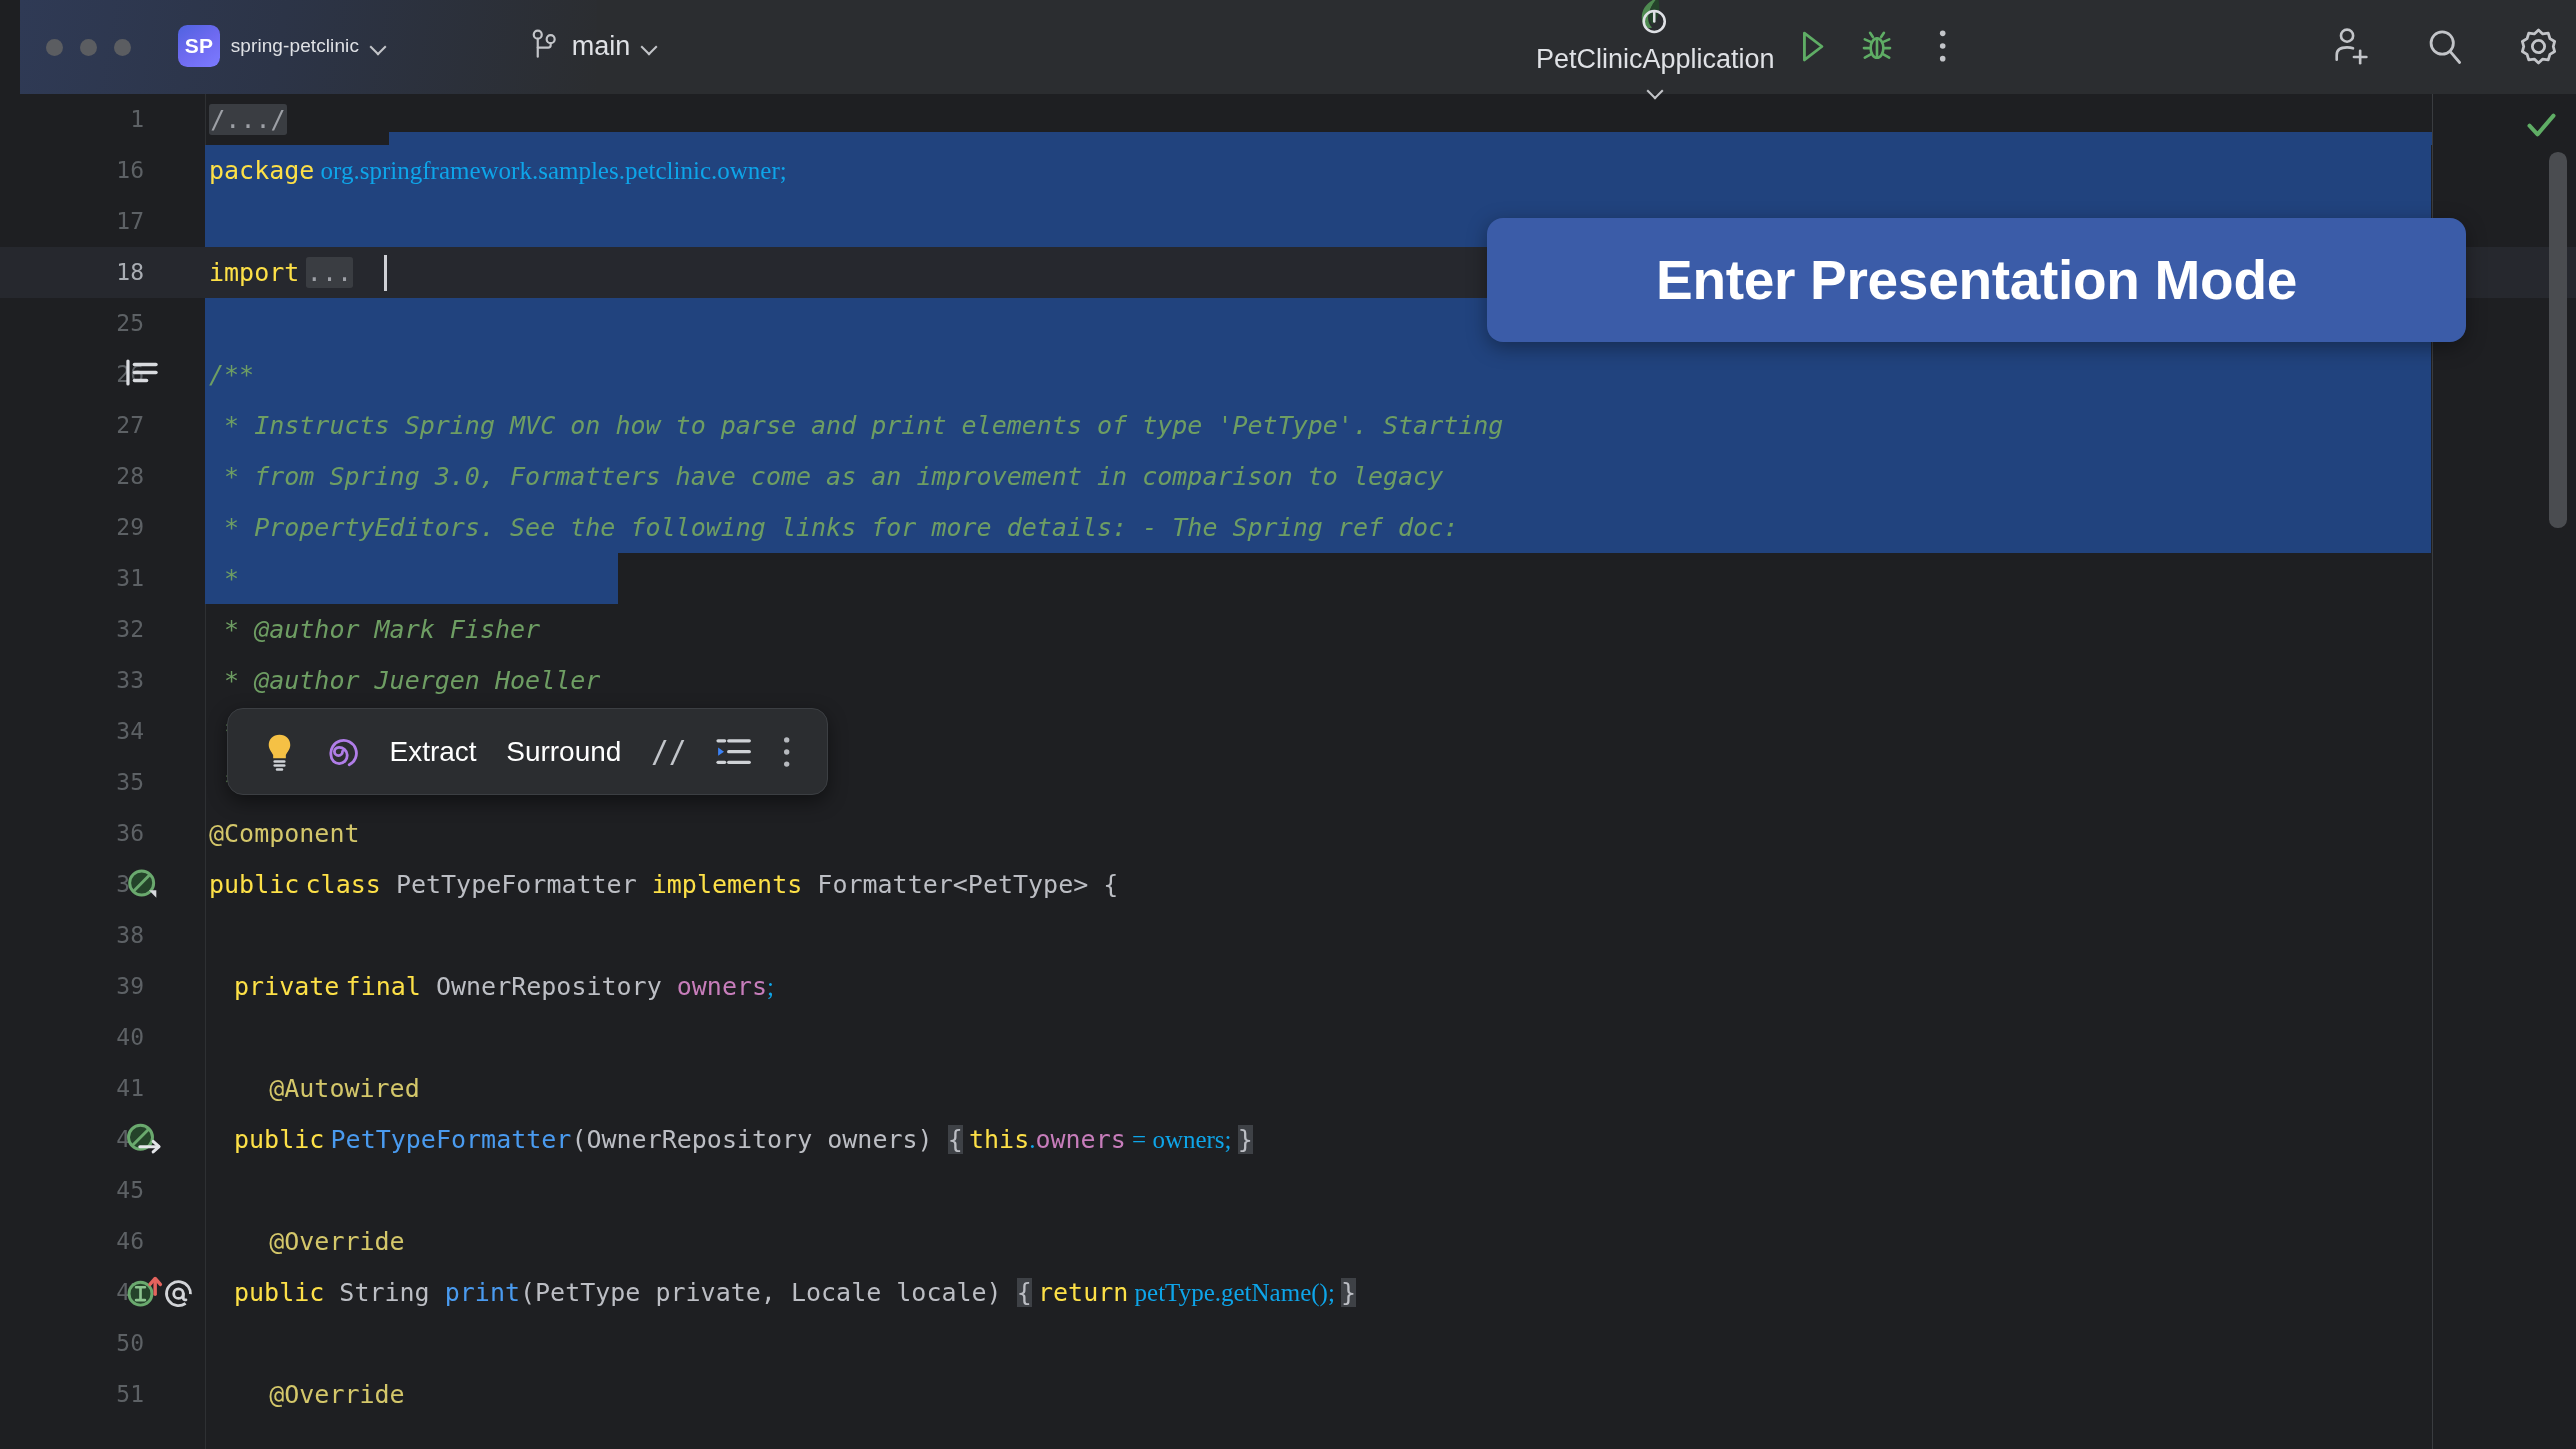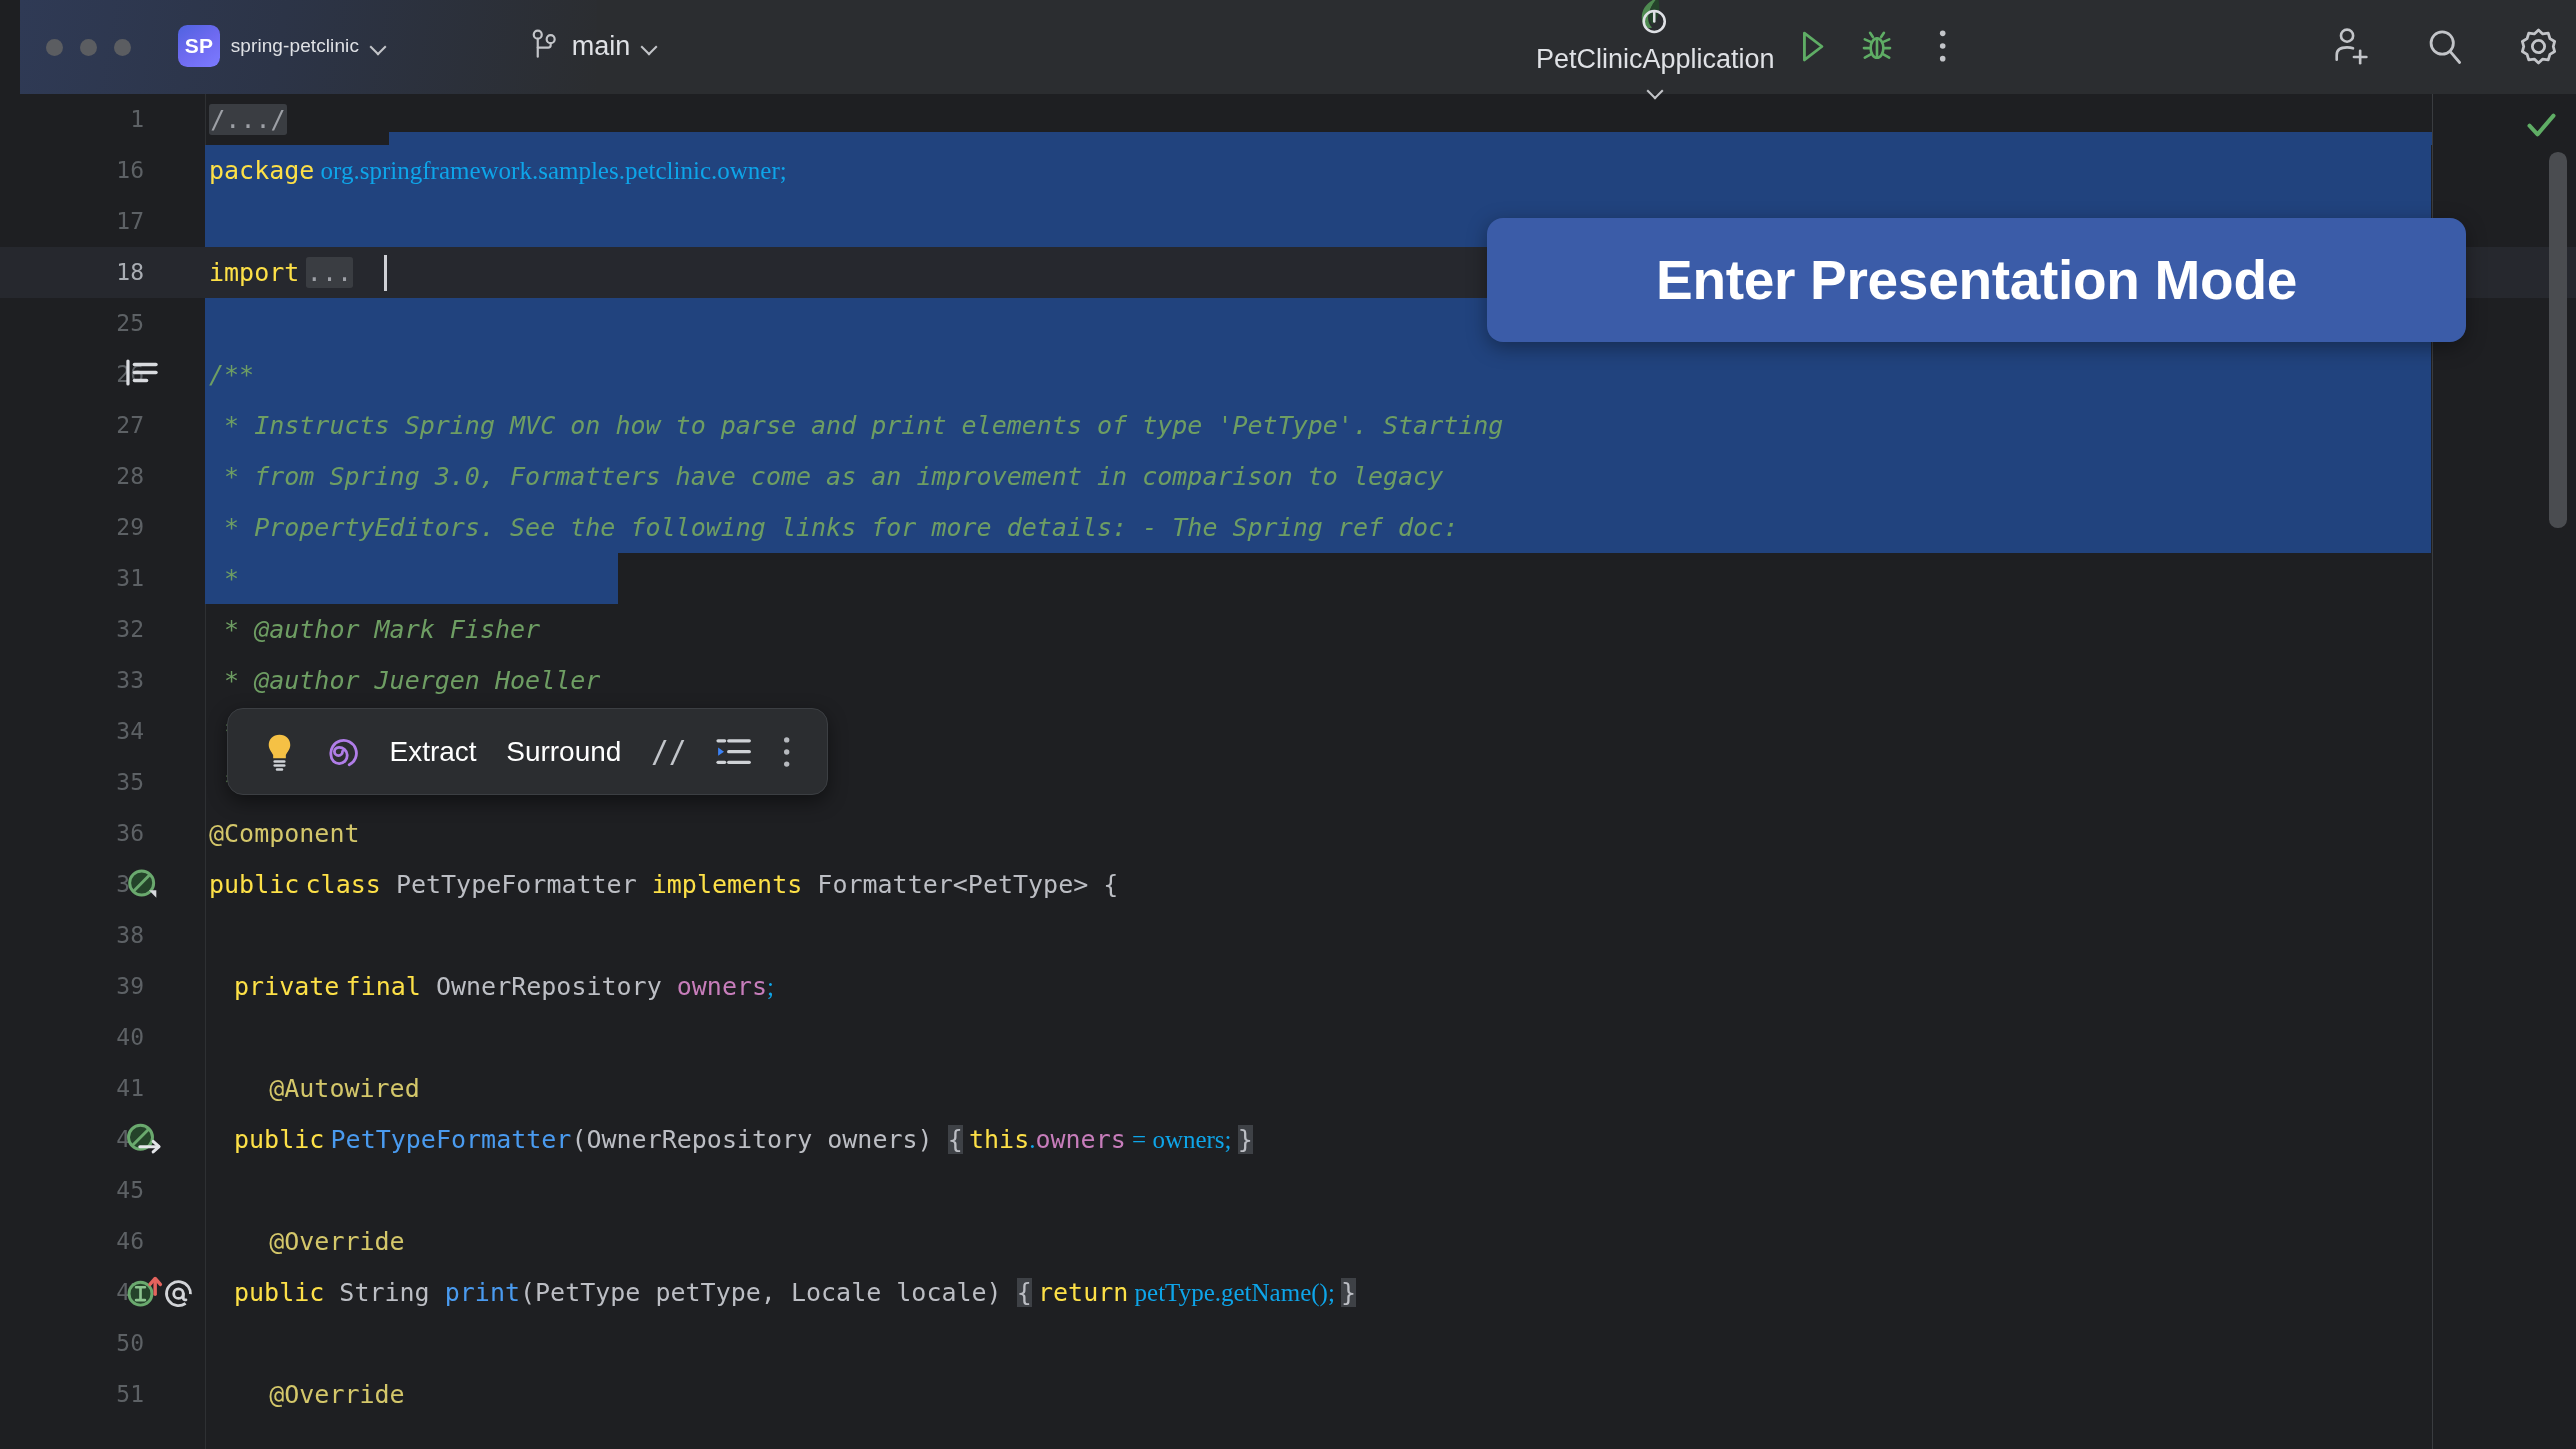--- a/index.html
+++ b/index.html
@@ -397,21 +397,21 @@
           <div class="lnum">47</div>
           <div class="gutter-icon" style="left: 125px;"><svg width="75" height="36" viewBox="0 0 56 27" fill="none">
               <circle cx="11.5" cy="14" r="8.6" fill="#24432A" stroke="#6AA96E" stroke-width="2.2"></circle>
               <path d="M8.2 9.2 H14.8 M11.5 9.2 V18.8 M8.2 18.8 H14.8" stroke="#8CC48F" stroke-width="2" stroke-linecap="round"></path>
               <path d="M22.5 14.5 V 3.2" stroke="#E4635D" stroke-width="2.6" stroke-linecap="round"></path>
               <path d="M18.6 7 L22.5 2.6 L26.4 7" stroke="#E4635D" stroke-width="2.6" fill="none" stroke-linecap="round" stroke-linejoin="round"></path>
               <circle cx="40" cy="14" r="9" stroke="#D2D4D8" stroke-width="2.1" fill="none" stroke-dasharray="48 8" transform="rotate(55 40 14)"></circle>
               <circle cx="40" cy="14" r="3.6" stroke="#D2D4D8" stroke-width="2.1" fill="none"></circle>
               <path d="M43.6 14 V 17.4 Q43.6 19 45.6 18.6" stroke="#D2D4D8" stroke-width="2.1" fill="none" stroke-linecap="round"></path>
             </svg></div>
-          <div class="code"><span class="id">    </span><span class="kw">public</span><span class="cls"> String </span><span class="meth">print</span><span class="cls">(PetType petType, Locale locale) </span><span class="brace">{</span><span class="id"> </span><span class="kw">return</span><span class="id"> petType.getName(); </span><span class="brace">}</span></div>
+          <div class="code"><span class="id">    </span><span class="kw">public</span><span class="cls"> String </span><span class="meth">print</span><span class="cls">(PetType private, Locale locale) </span><span class="brace">{</span><span class="id"> </span><span class="kw">return</span><span class="id"> petType.getName(); </span><span class="brace">}</span></div>
         </div>
         <div class="line">
           <div class="lnum">50</div>
           <div class="code"></div>
         </div>
         <div class="line">
           <div class="lnum">51</div>
           <div class="code"><span class="anno">    @Override</span></div>
         </div>
       </div>

